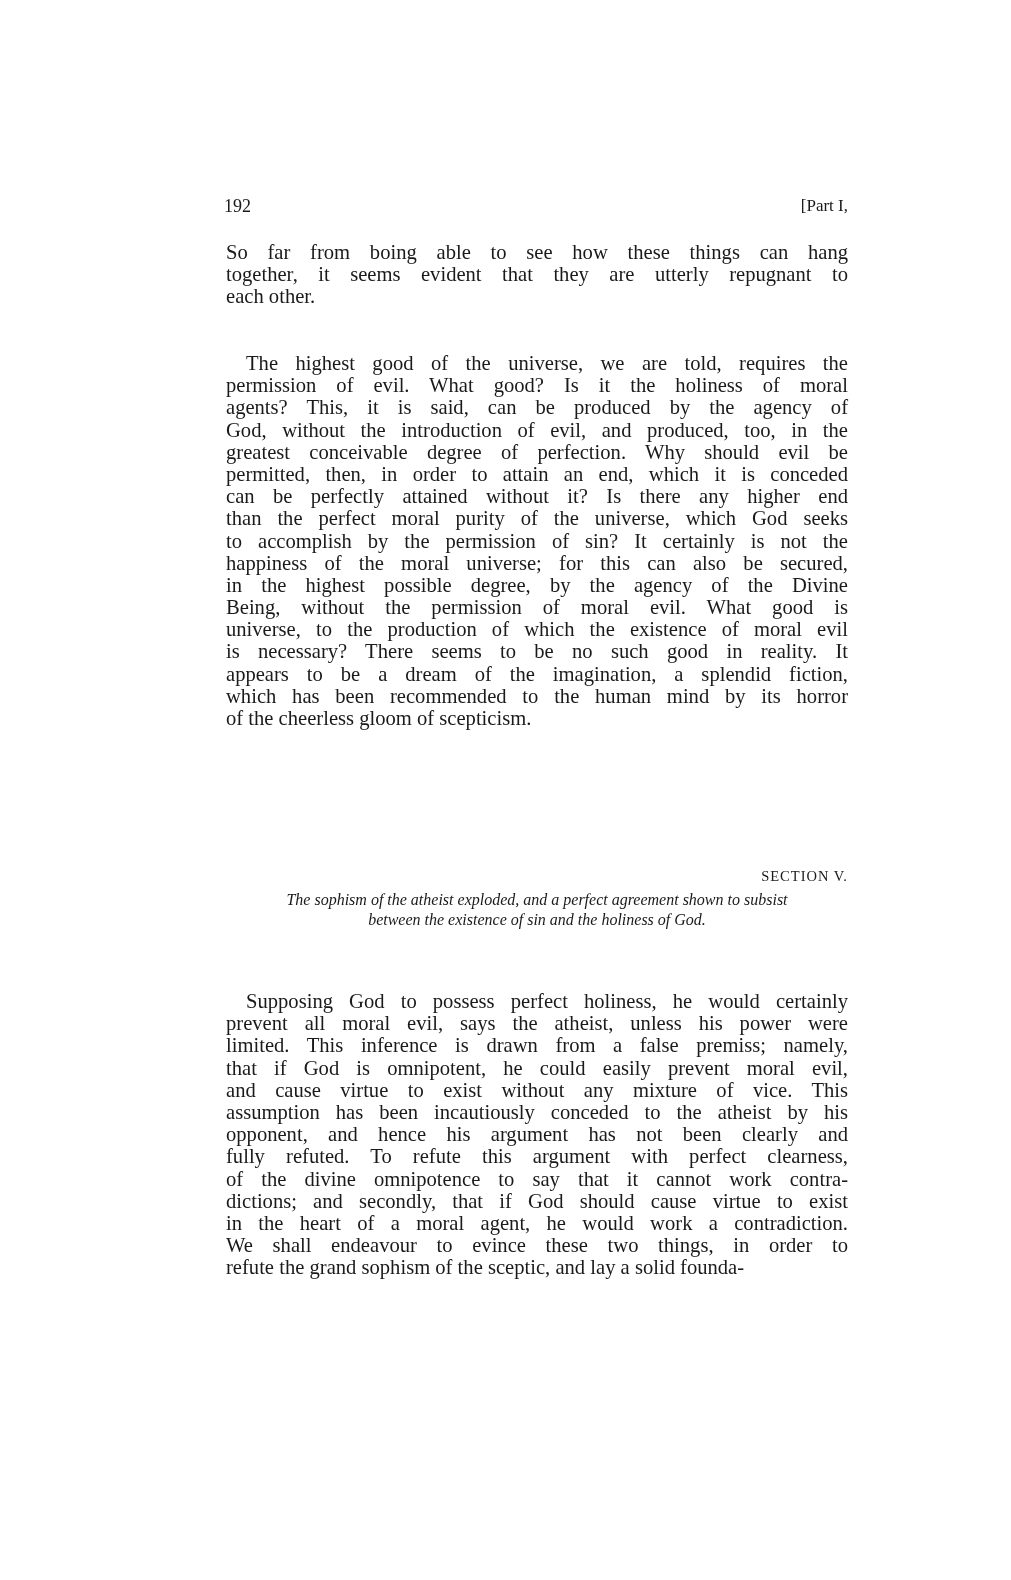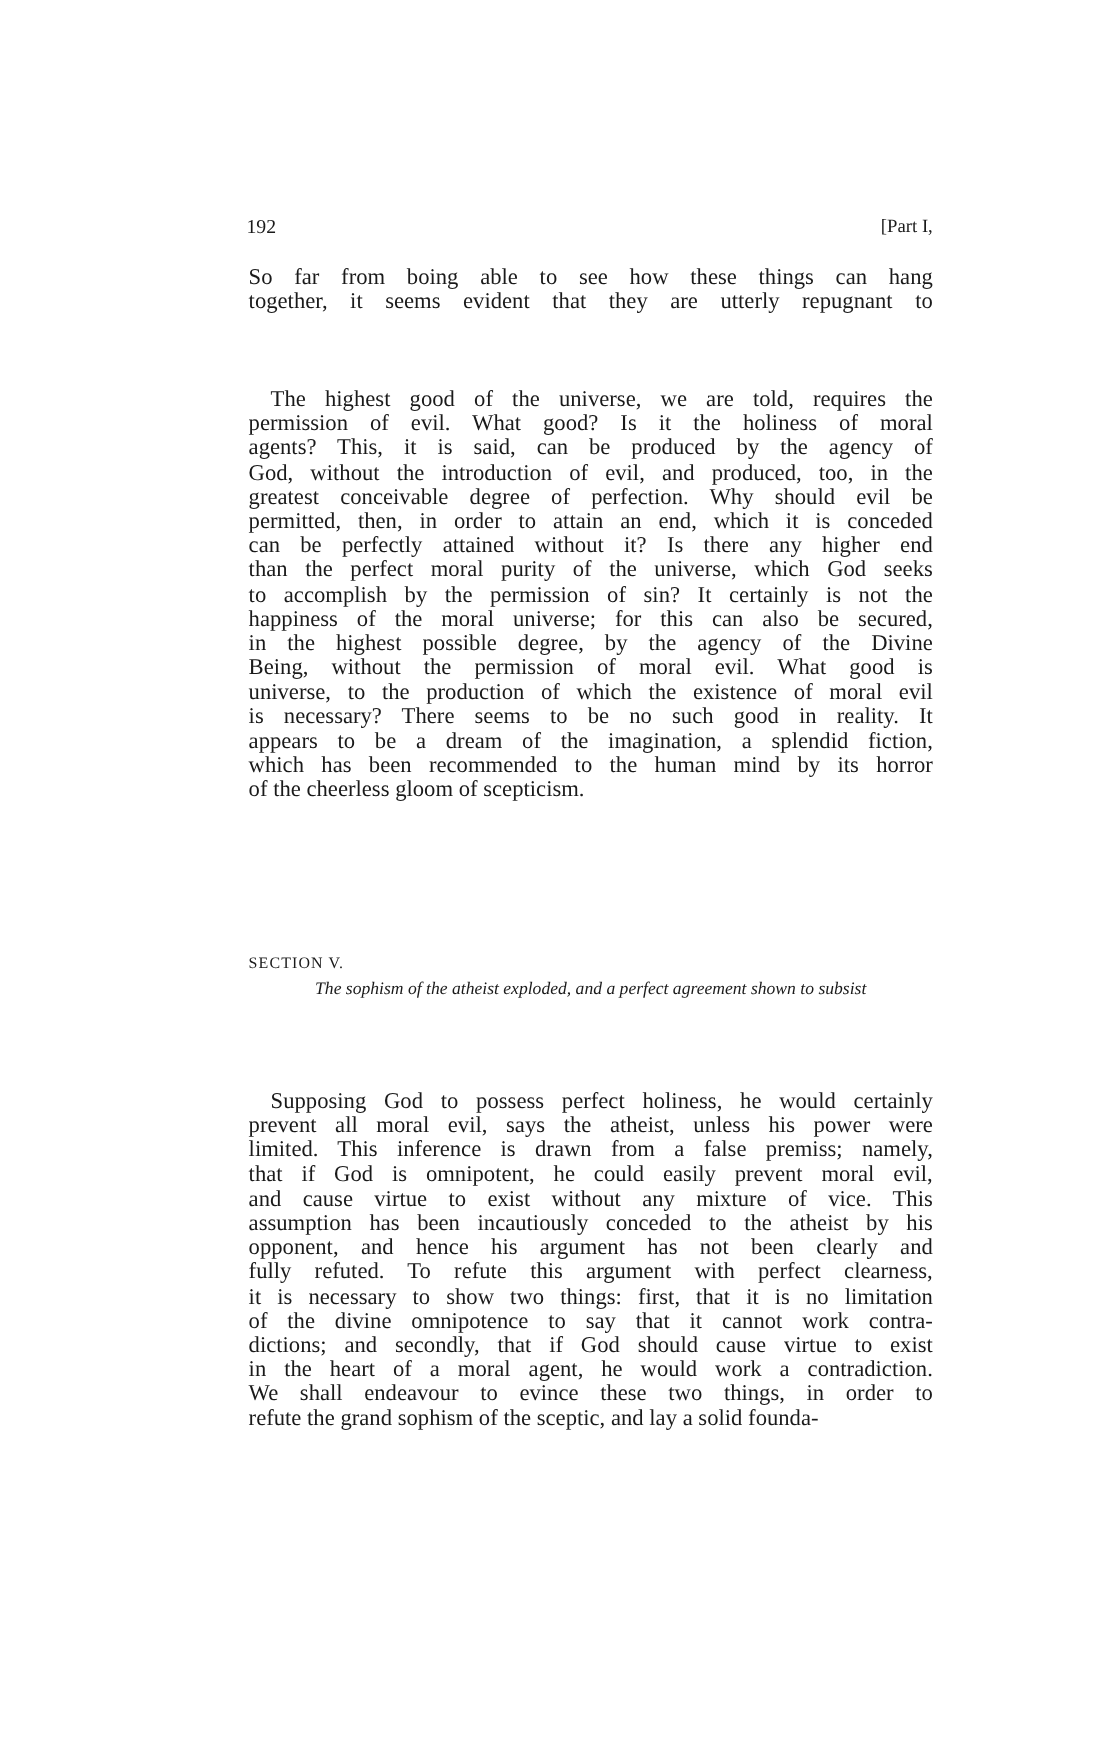--- a/index.html
+++ b/index.html
@@ -14,21 +14,21 @@
     font-family: "Liberation Serif", serif; font-size: 17px;
   }
   .header .pno { position: absolute; left: 0; top: 0; font-size: 18px; }
   .header .title { position: absolute; left: 0; right: 0; top: 1px; text-align: center; letter-spacing: 1.2px; font-size: 15px; }
   .header .part { position: absolute; right: 0; top: 0; }
   .block { position: absolute; left: 226px; width: 622px; font-family: "Liberation Serif", serif; font-size: 20.6px; }
   .line { height: 22.2px; line-height: 22.2px; white-space: nowrap; text-align: justify; text-align-last: justify; }
   .line.last { text-align-last: left; }
   .line.indent { padding-left: 20px; margin-top: 44px; }
   .sect-head {
-    position: absolute; left: 226px; width: 622px; top: 868px; text-align: left;
+    position: absolute; left: 226px; width: 622px; top: 868px; text-align: right;
     font-family: "Liberation Serif", serif; font-size: 14.5px; letter-spacing: 1px;
   }
   .sect-sub {
     position: absolute; left: 226px; width: 622px; top: 890px; text-align: center;
     font-family: "Liberation Serif", serif; font-style: italic; font-size: 16px; line-height: 20px;
   }
   .sect-sub div { white-space: nowrap; }
 </style>
 </head>
 <body>
@@ -36,20 +36,21 @@
 <div class="page">
 
   <div class="header">
     <span class="pno">192</span>
     <span class="part">[Part I,</span>
   </div>
 
   <div class="block" id="p1" style="top:241px;">
       <div class="line">So far from boing able to see how these things can hang</div>
       <div class="line">together, it seems evident that they are utterly repugnant to</div>
+      <div class="line last">each other.</div>
     </div>
   <div class="block" id="p2" style="top:308px;">
       <div class="line indent">The highest good of the universe, we are told, requires the</div>
       <div class="line">permission of evil. What good? Is it the holiness of moral</div>
       <div class="line">agents? This, it is said, can be produced by the agency of</div>
       <div class="line">God, without the introduction of evil, and produced, too, in the</div>
       <div class="line">greatest conceivable degree of perfection. Why should evil be</div>
       <div class="line">permitted, then, in order to attain an end, which it is conceded</div>
       <div class="line">can be perfectly attained without it? Is there any higher end</div>
       <div class="line">than the perfect moral purity of the universe, which God seeks</div>
@@ -60,32 +61,32 @@
       <div class="line">universe, to the production of which the existence of moral evil</div>
       <div class="line">is necessary? There seems to be no such good in reality. It</div>
       <div class="line">appears to be a dream of the imagination, a splendid fiction,</div>
       <div class="line">which has been recommended to the human mind by its horror</div>
       <div class="line last">of the cheerless gloom of scepticism.</div>
     </div>
 
   <div class="sect-head">SECTION V.</div>
   <div class="sect-sub">
     <div>The sophism of the atheist exploded, and a perfect agreement shown to subsist</div>
+    <div>between the existence of sin and the holiness of God.</div>
   </div>
 
   <div class="block" id="p3" style="top:946px;">
       <div class="line indent">Supposing God to possess perfect holiness, he would certainly</div>
       <div class="line">prevent all moral evil, says the atheist, unless his power were</div>
       <div class="line">limited. This inference is drawn from a false premiss; namely,</div>
       <div class="line">that if God is omnipotent, he could easily prevent moral evil,</div>
       <div class="line">and cause virtue to exist without any mixture of vice. This</div>
       <div class="line">assumption has been incautiously conceded to the atheist by his</div>
       <div class="line">opponent, and hence his argument has not been clearly and</div>
       <div class="line">fully refuted. To refute this argument with perfect clearness,</div>
-      <div class="line">it is necessary to show two things: first, that it is no limitation</div>
       <div class="line">of the divine omnipotence to say that it cannot work contra-</div>
       <div class="line">dictions; and secondly, that if God should cause virtue to exist</div>
       <div class="line">in the heart of a moral agent, he would work a contradiction.</div>
       <div class="line">We shall endeavour to evince these two things, in order to</div>
       <div class="line last">refute the grand sophism of the sceptic, and lay a solid founda-</div>
     </div>
 
 </div>
 
 </body></html>

